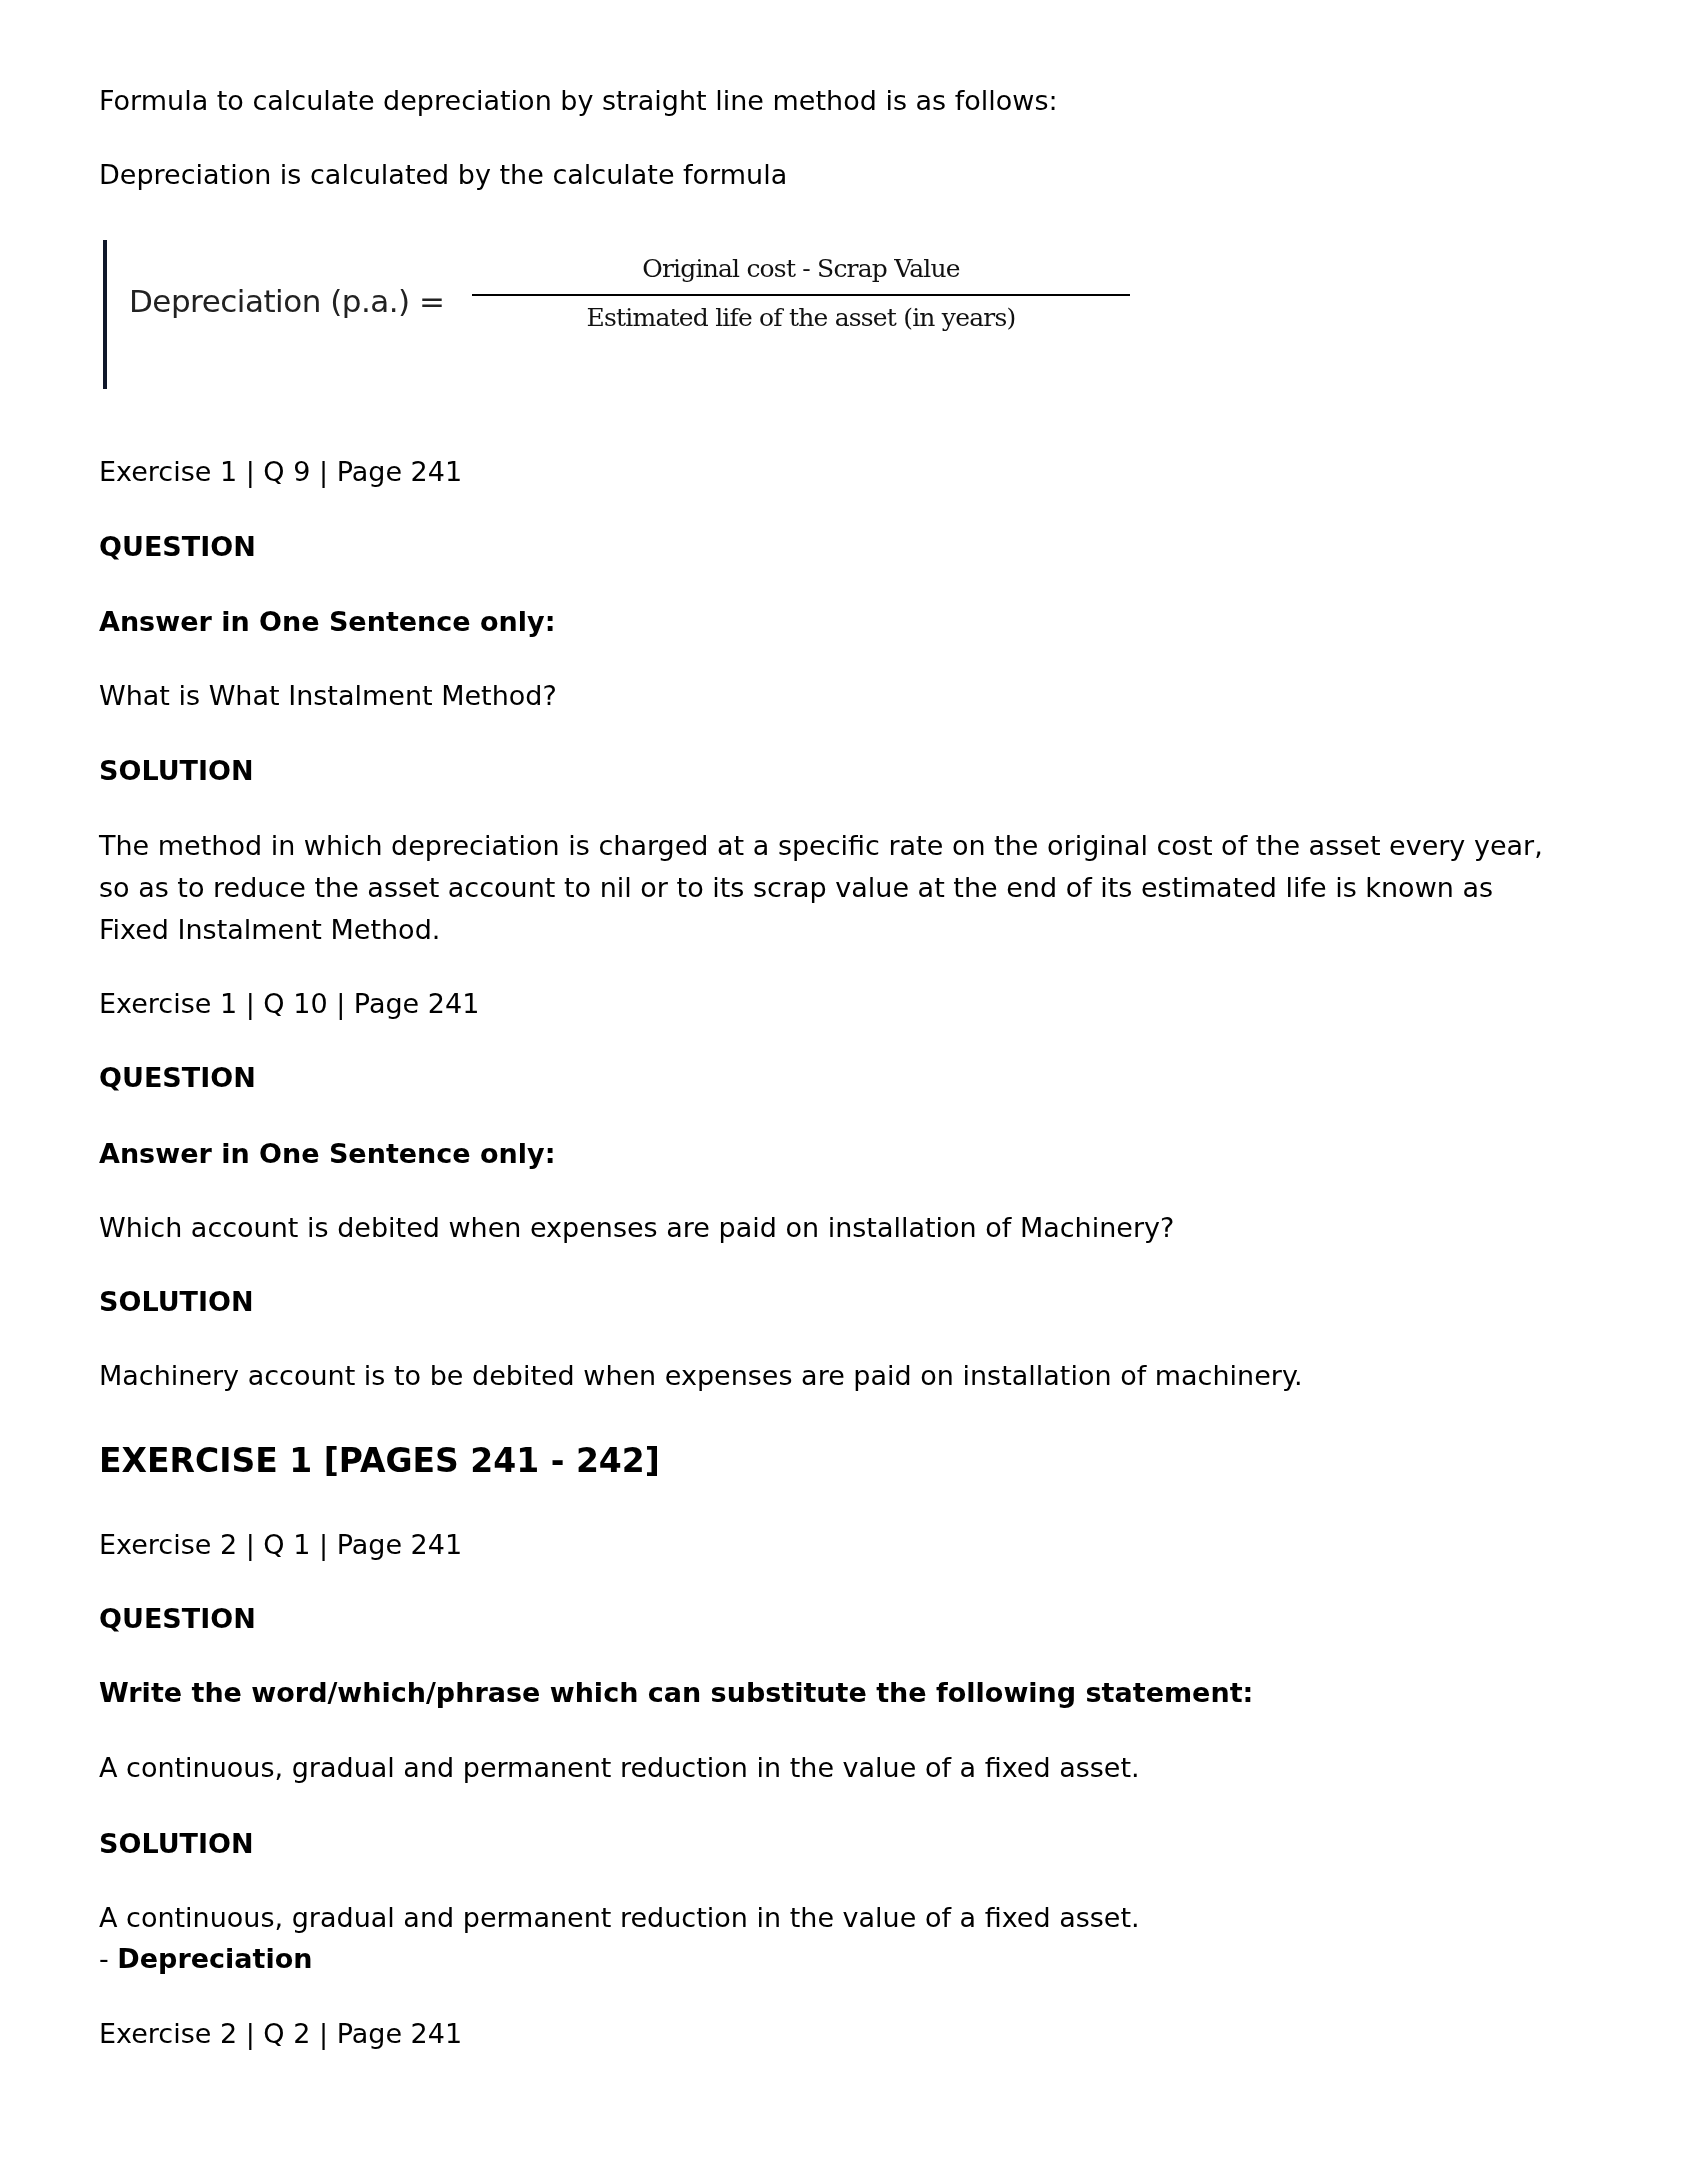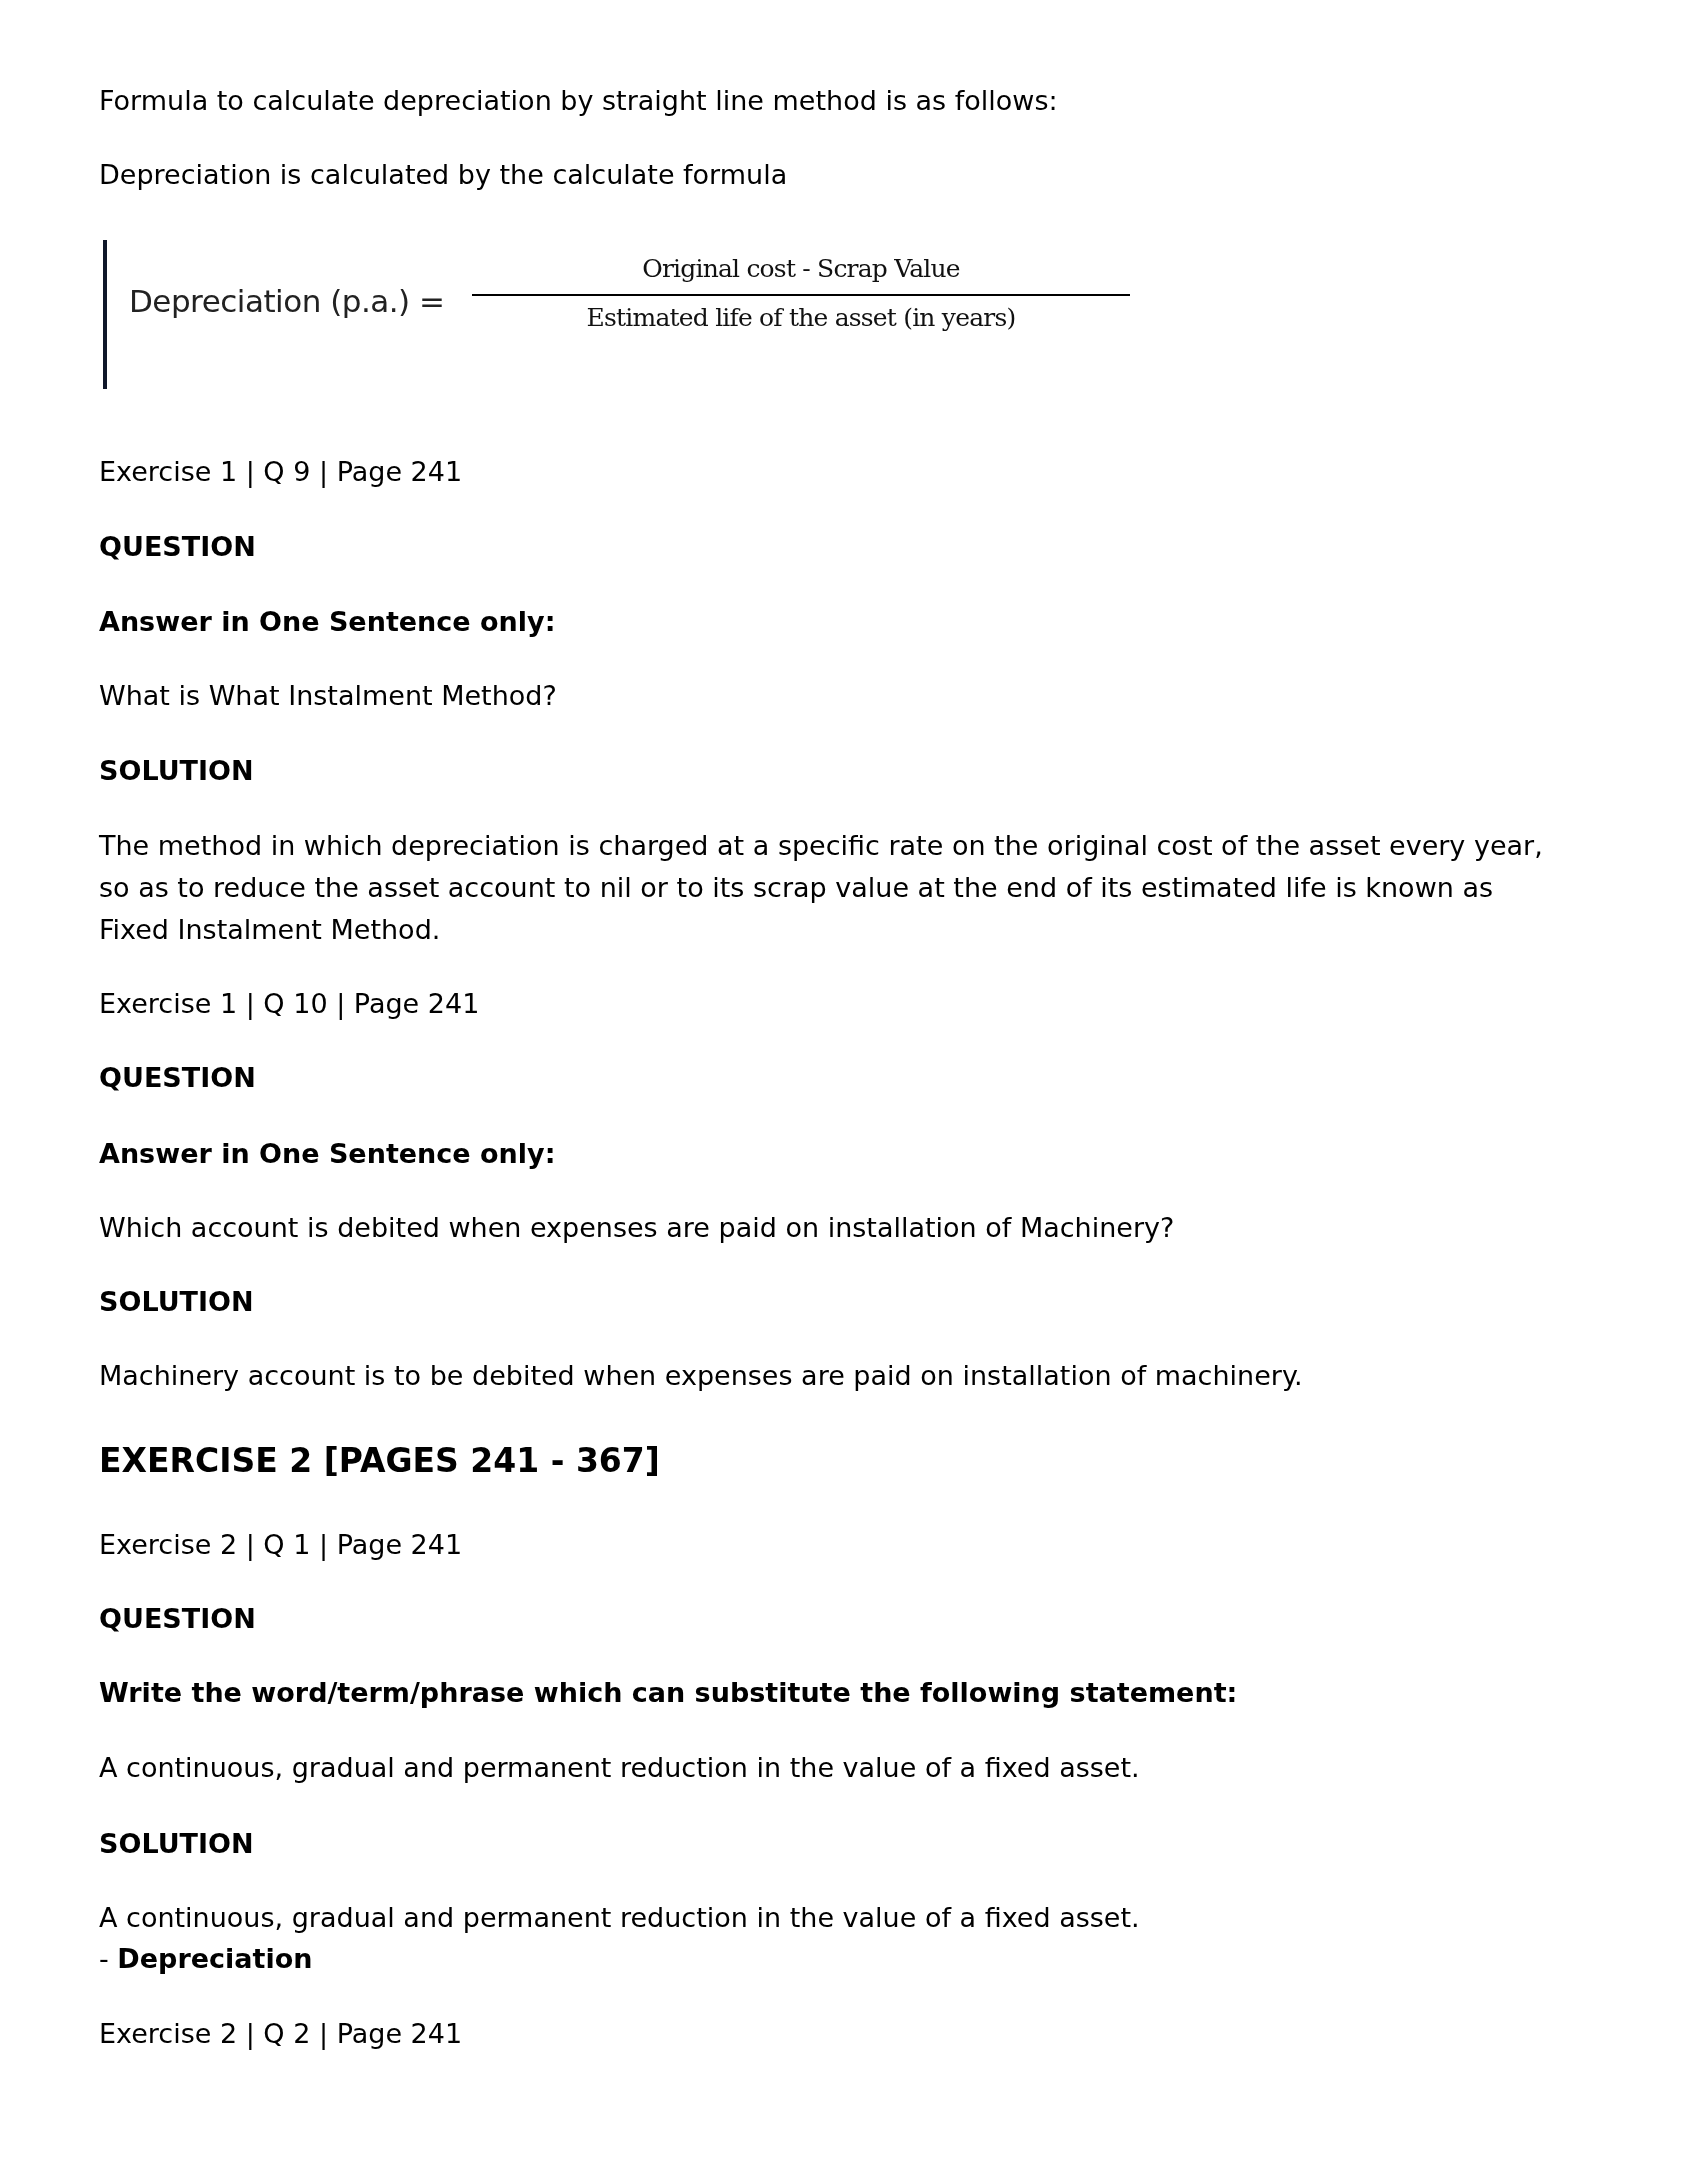--- a/index.html
+++ b/index.html
@@ -44,25 +44,25 @@
   <div class="blk b" style="top:750px">SOLUTION</div>
   <div class="blk wrap" style="top:825px">The method in which depreciation is charged at a specific rate on the original cost of the asset every year, so as to reduce the asset account to nil or to its scrap value at the end of its estimated life is known as Fixed Instalment Method.</div>
 
   <div class="blk" style="top:983px">Exercise 1 | Q 10 | Page 241</div>
   <div class="blk b" style="top:1057px">QUESTION</div>
   <div class="blk b" style="top:1133px">Answer in One Sentence only:</div>
   <div class="blk" style="top:1207px">Which account is debited when expenses are paid on installation of Machinery?</div>
   <div class="blk b" style="top:1281px">SOLUTION</div>
   <div class="blk" style="top:1355px">Machinery account is to be debited when expenses are paid on installation of machinery.</div>
 
-  <div class="blk h2" style="top:1438px">EXERCISE 2 [PAGES 241 - 367]</div>
+  <div class="blk h2" style="top:1438px">EXERCISE 1 [PAGES 241 - 242]</div>
 
   <div class="blk" style="top:1524px">Exercise 2 | Q 1 | Page 241</div>
   <div class="blk b" style="top:1598px">QUESTION</div>
-  <div class="blk b" style="top:1672px">Write the word/term/phrase which can substitute the following statement:</div>
+  <div class="blk b" style="top:1672px">Write the word/which/phrase which can substitute the following statement:</div>
   <div class="blk" style="top:1747px">A continuous, gradual and permanent reduction in the value of a fixed asset.</div>
   <div class="blk b" style="top:1823px">SOLUTION</div>
   <div class="blk" style="top:1897px">A continuous, gradual and permanent reduction in the value of a fixed asset.</div>
   <div class="blk" style="top:1938px"><span>- </span><span class="b">Depreciation</span></div>
 
   <div class="blk" style="top:2013px">Exercise 2 | Q 2 | Page 241</div>
 
 </div>
 
 

